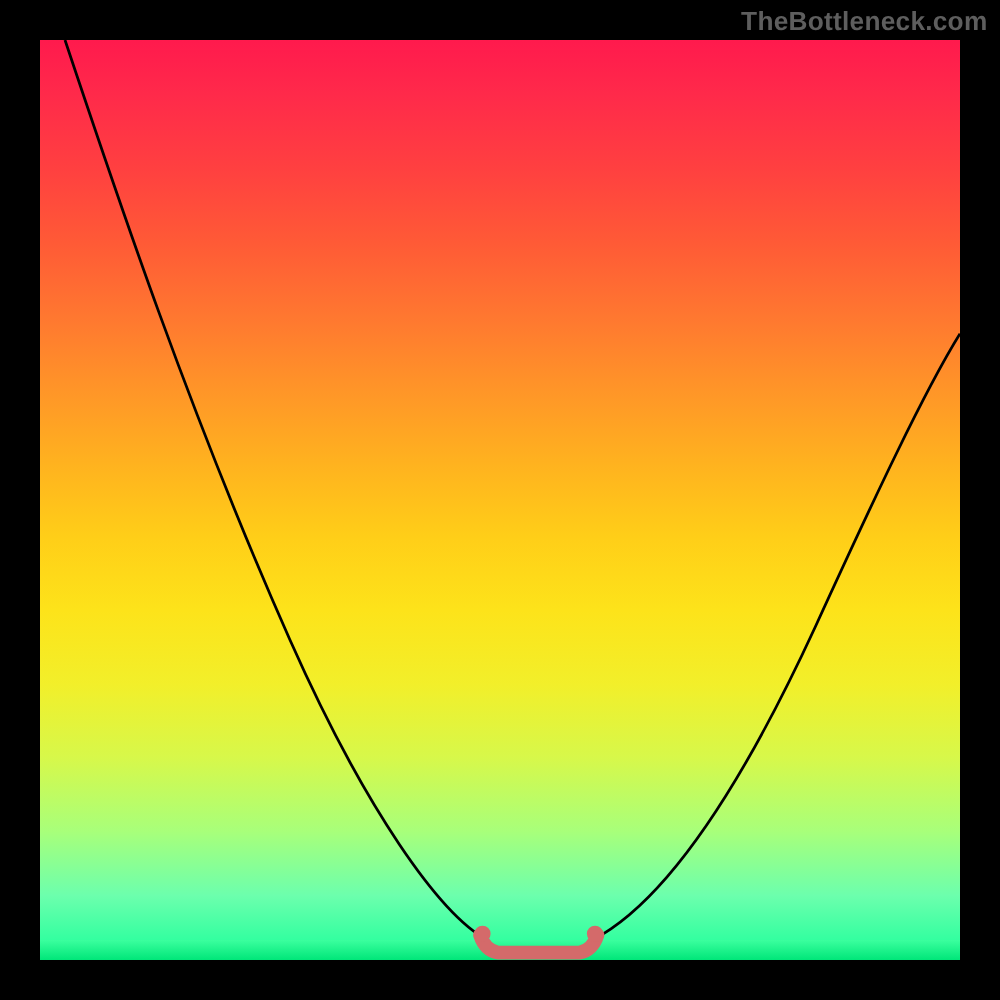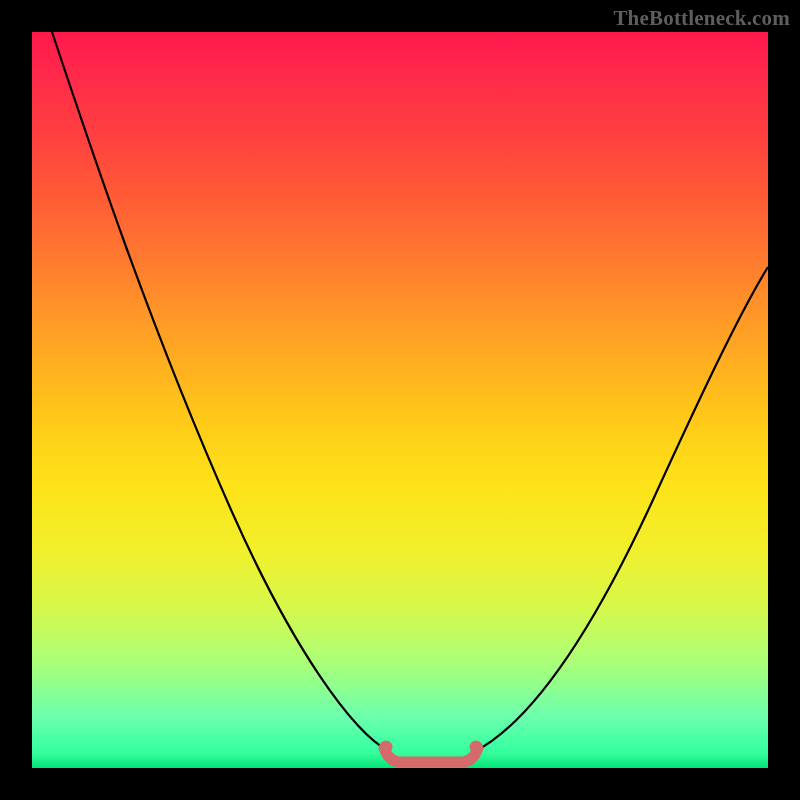--- a/index.html
+++ b/index.html
@@ -59,21 +59,21 @@
     position: absolute;
     inset: 0;
     width: 100%;
     height: 100%;
     overflow: visible;
   }
   .watermark {
     position: absolute;
     top: 6px;
     right: 10px;
-    font-family: Liberation Serif, serif;
+    font-family: Liberation Sans, sans-serif;
     font-size: 21px;
     font-weight: 600;
     color: #5e5e5e;
     letter-spacing: 0.2px;
     user-select: none;
     text-align: center;
   }
 </style>
 </head>
 <body>

